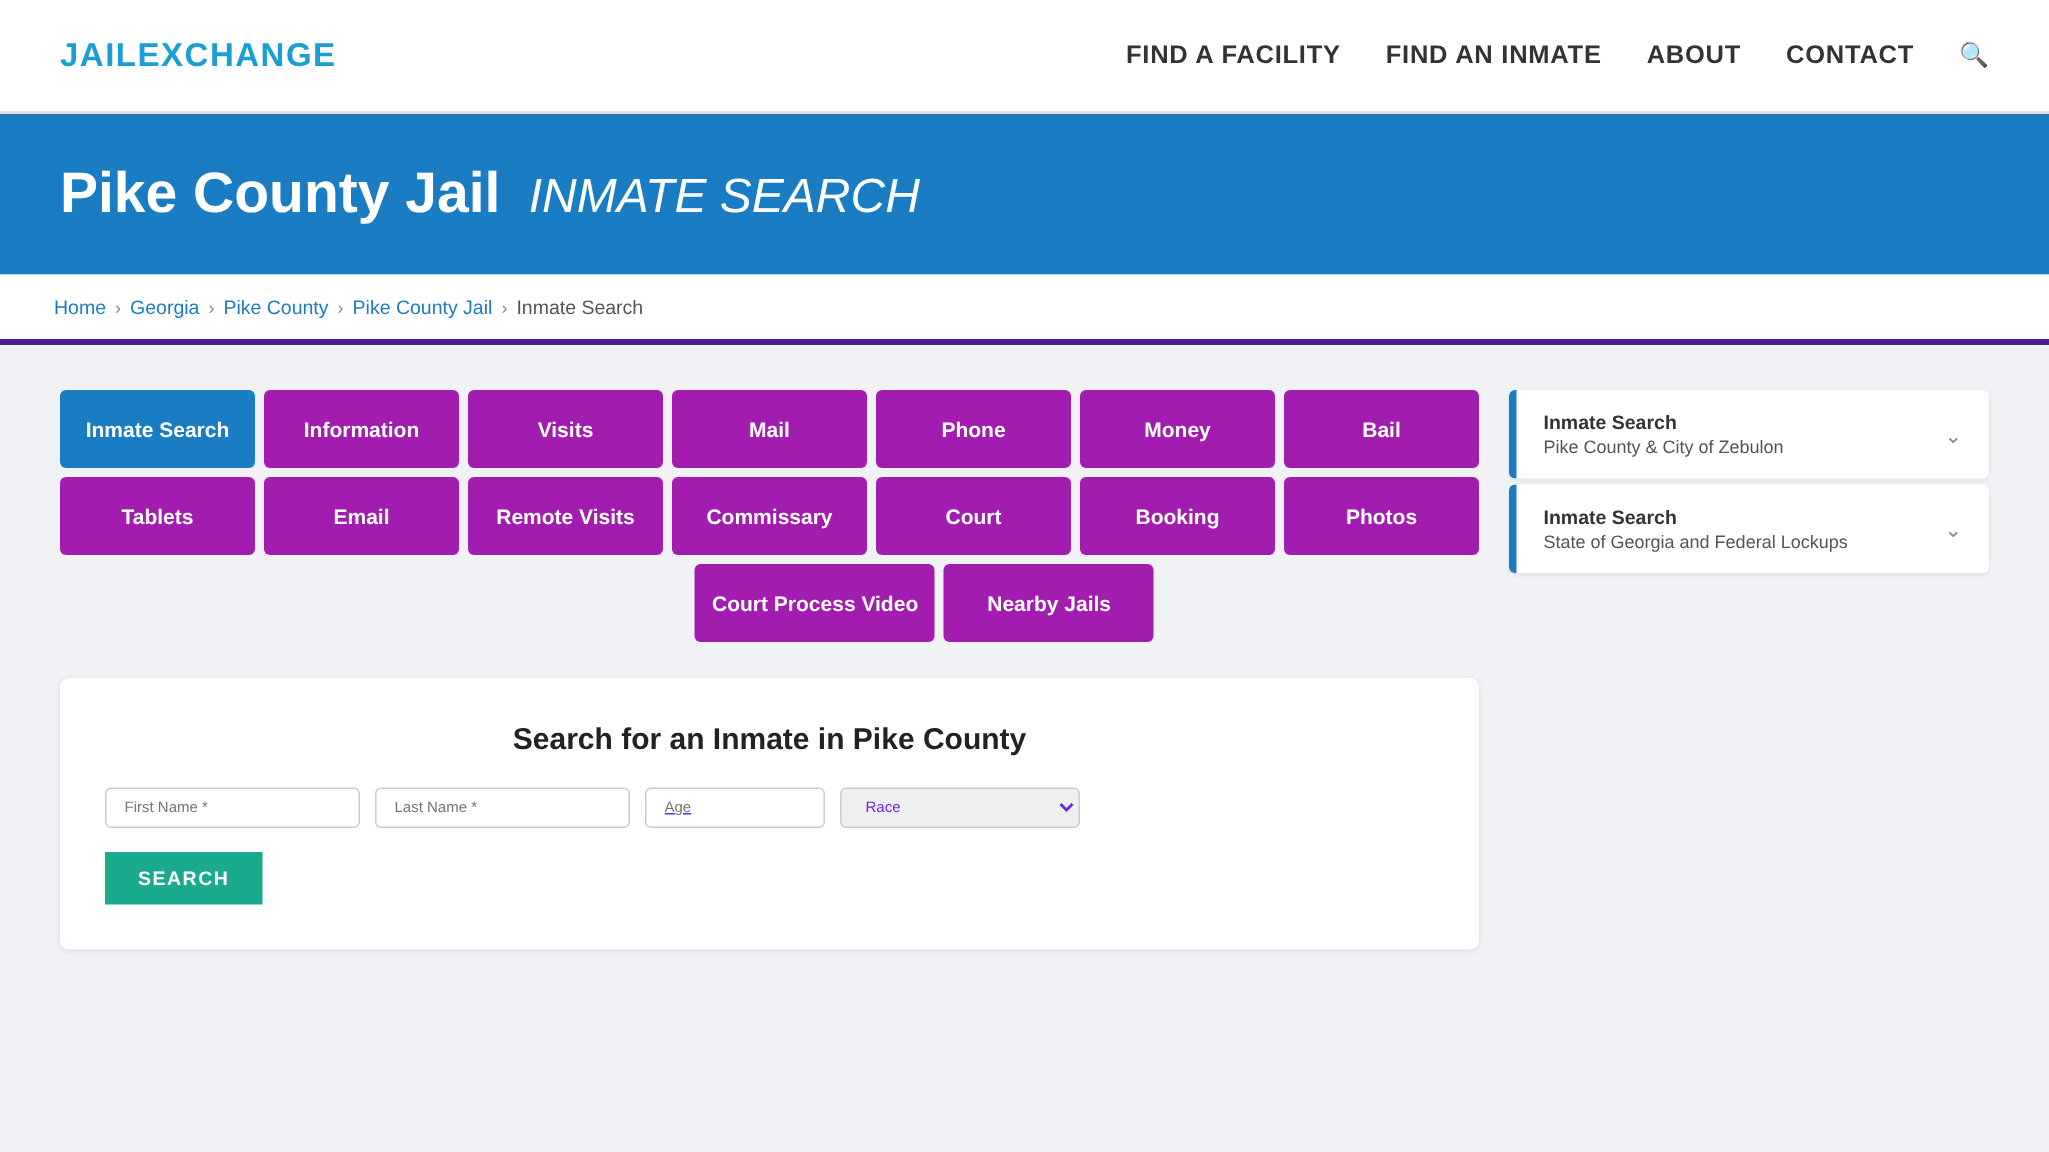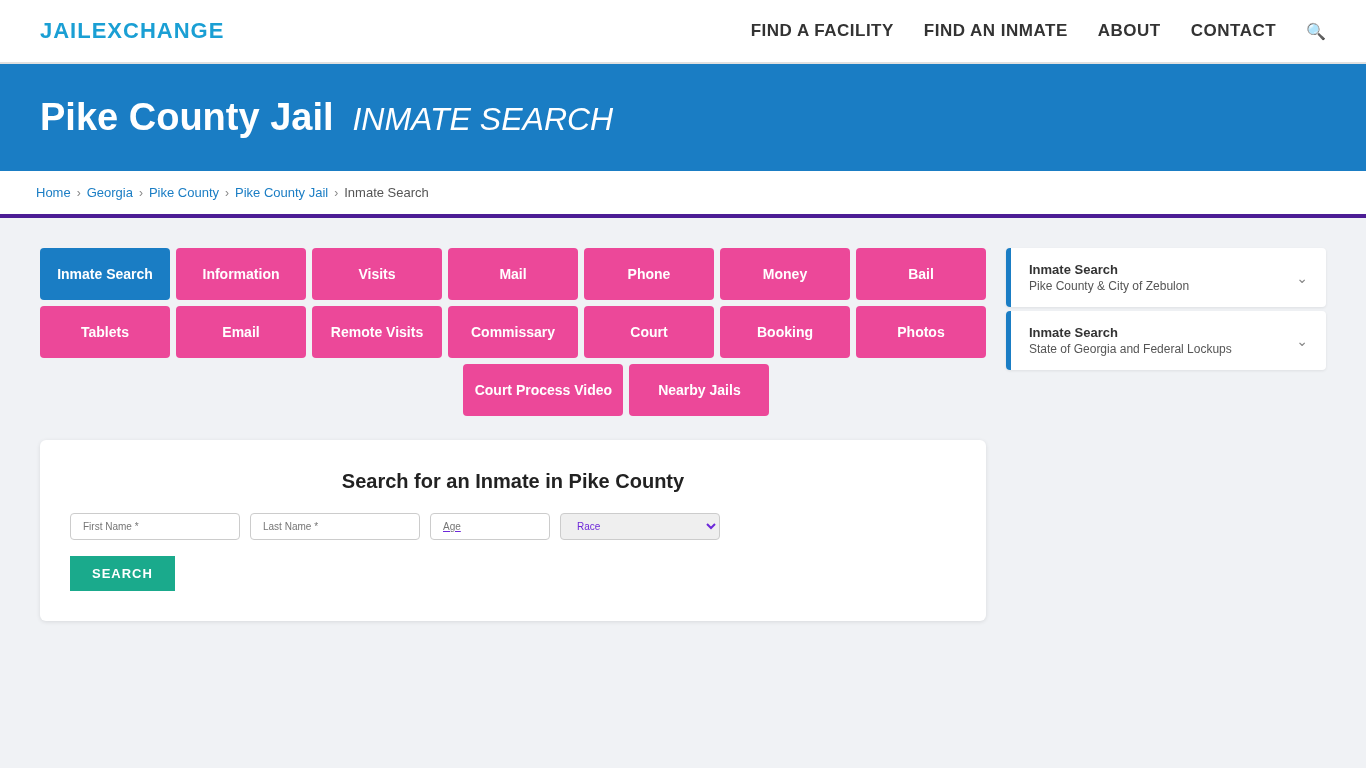--- a/index.html
+++ b/index.html
@@ -3,21 +3,21 @@
   <meta charset="utf-8">
   <style>
     * { box-sizing: border-box; margin: 0; padding: 0; }
     body { font-family: Arial, sans-serif; background: #f0f2f5; color: #333; }
 
     
     .header {
       background: #fff;
       border-bottom: 2px solid #e0e0e0;
       padding: 0 40px;
-      height: 64px;
+      height: 76px;
       display: flex;
       align-items: center;
       justify-content: space-between;
     }
     .logo {
       font-size: 22px;
       font-weight: 900;
       letter-spacing: 1px;
       color: #1a1a1a;
     }
@@ -110,21 +110,21 @@
       grid-template-columns: repeat(7, 1fr);
       gap: 6px;
       margin-bottom: 6px;
     }
     .nav-btn {
       padding: 18px 8px;
       text-align: center;
       font-size: 14px;
       font-weight: 600;
       color: #fff;
-      background: #ec4899;
+      background: #a21caf;
       border: none;
       border-radius: 4px;
       cursor: pointer;
       transition: background 0.2s;
     }
     .nav-btn.active {
       background: #1a7dc4;
     }
 
     

